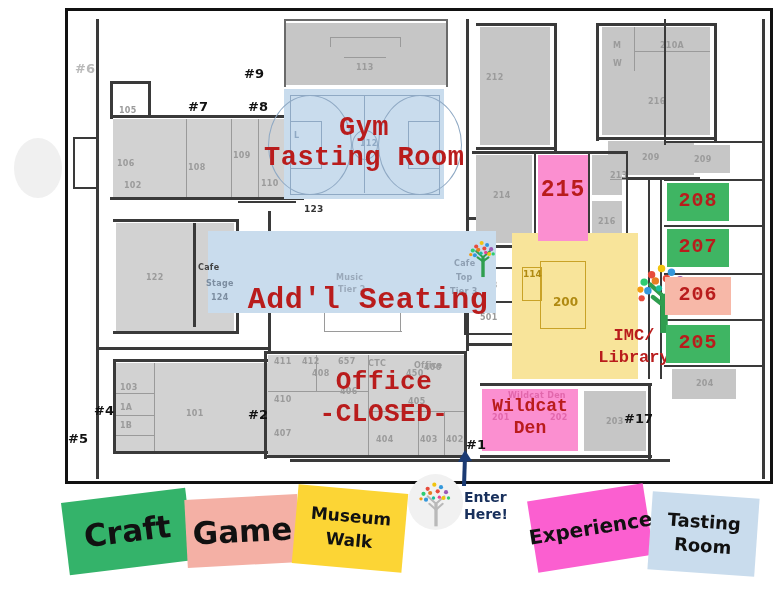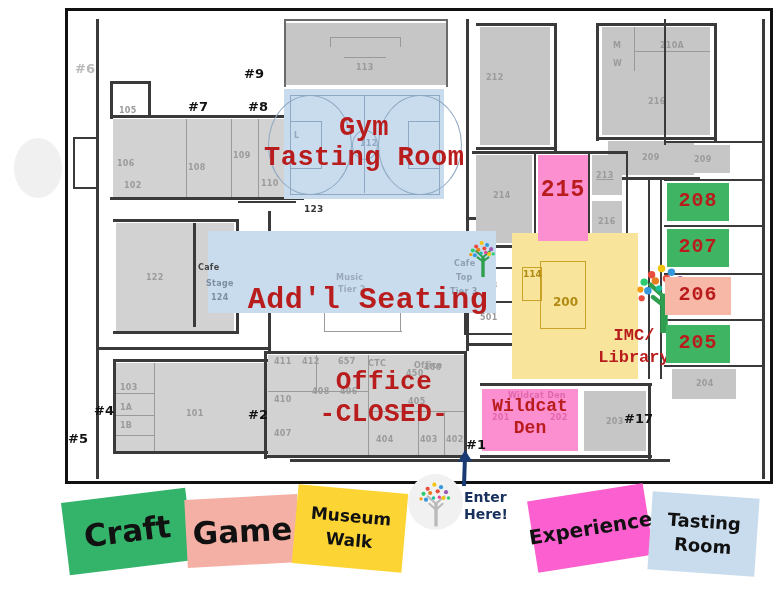--- a/index.html
+++ b/index.html
@@ -149,21 +149,21 @@
     <div class="plan-line grey" style="left:200px;top:380px;width:100px;height:1px;"></div>
     <div class="plan-line grey" style="left:248px;top:344px;width:1px;height:36px;"></div>
     <div class="plan-line grey" style="left:300px;top:344px;width:1px;height:100px;"></div>
     <div class="plan-line grey" style="left:350px;top:400px;width:1px;height:44px;"></div>
     <div class="plan-line grey" style="left:376px;top:400px;width:1px;height:44px;"></div>
     <div class="plan-line grey" style="left:300px;top:400px;width:96px;height:1px;"></div>
     <div class="roomnum" style="left:206px;top:346px;">411</div>
     <div class="roomnum" style="left:234px;top:346px;">412</div>
     <div class="roomnum" style="left:270px;top:346px;">657</div>
     <div class="roomnum" style="left:206px;top:384px;">410</div>
-    <div class="roomnum" style="left:244px;top:376px;">408</div>
+    <div class="roomnum" style="left:244px;top:358px;">408</div>
     <div class="roomnum" style="left:272px;top:376px;">406</div>
     <div class="roomnum" style="left:206px;top:418px;">407</div>
     <div class="roomnum" style="left:308px;top:424px;">404</div>
     <div class="roomnum" style="left:352px;top:424px;">403</div>
     <div class="roomnum" style="left:378px;top:424px;">402</div>
     <div class="roomnum" style="left:346px;top:350px;">Office</div>
     <div class="roomnum" style="left:356px;top:352px;">400</div>
     <div class="roomnum" style="left:340px;top:386px;">405</div>
     <div class="roomnum" style="left:300px;top:348px;">CTC</div>
     <div class="roomnum" style="left:302px;top:358px;margin-left:36px;">450</div>
@@ -198,21 +198,21 @@
     <div class="roomnum" style="left:545px;top:48px;">W</div>
 
     <div class="gblock" style="left:540px;top:130px;width:86px;height:34px;"></div>
     <div class="plan-line" style="left:536px;top:166px;width:96px;height:3px;"></div>
     <div class="roomnum" style="left:574px;top:142px;">209</div>
 
     <div class="gblock" style="left:408px;top:144px;width:56px;height:88px;"></div>
     <div class="gblock" style="left:524px;top:144px;width:30px;height:40px;"></div>
     <div class="gblock" style="left:524px;top:190px;width:30px;height:42px;"></div>
     <div class="roomnum" style="left:425px;top:180px;">214</div>
-    <div class="roomnum" style="left:528px;top:160px;text-decoration:underline;">213</div>
+    <div class="roomnum" style="left:542px;top:160px;text-decoration:underline;">213</div>
     <div class="roomnum" style="left:530px;top:206px;">216</div>
     <div class="plan-line" style="left:404px;top:140px;width:156px;height:3px;"></div>
     <div class="plan-line" style="left:404px;top:234px;width:156px;height:3px;"></div>
     <div class="plan-line" style="left:466px;top:140px;width:2px;height:96px;"></div>
     <div class="plan-line" style="left:520px;top:140px;width:2px;height:96px;"></div>
     <div class="plan-line" style="left:558px;top:140px;width:2px;height:96px;"></div>
 
     <div class="plan-line" style="left:398px;top:256px;width:58px;height:2px;"></div>
     <div class="plan-line" style="left:398px;top:290px;width:58px;height:2px;"></div>
     <div class="plan-line" style="left:398px;top:322px;width:58px;height:2px;"></div>

